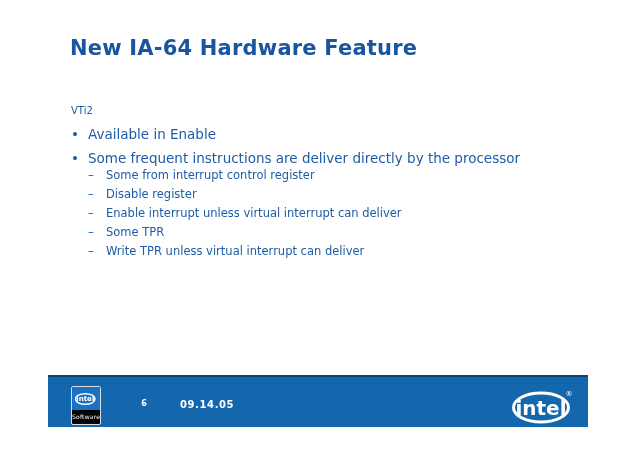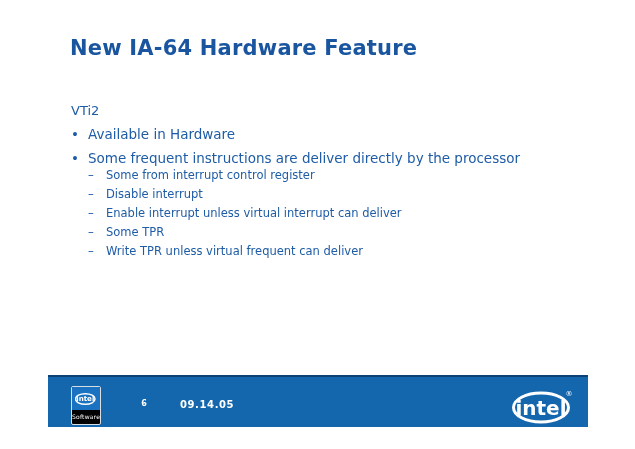--- a/index.html
+++ b/index.html
@@ -19,21 +19,21 @@
     font-weight: bold;
     color: #1a55a0;
     letter-spacing: 0.2px;
     white-space: nowrap;
   }
   .body-text { color: #1e5ca6; }
   .intro-line {
     position: absolute;
     left: 71px;
     top: 103px;
-    font-size: 13px;
+    font-size: 10px;
     line-height: 15px;
     white-space: nowrap;
   }
   .bullet-row {
     position: absolute;
     left: 71px;
     display: flex;
     font-size: 13.5px;
     line-height: 15px;
     white-space: nowrap;
@@ -128,46 +128,46 @@
 <body>
 
 <div class="slide">
 
   <div class="slide-title">New IA-64 Hardware Feature</div>
 
   <div class="intro-line body-text">VTi2</div>
 
   <div class="bullet-row b1 body-text">
     <span class="marker">•</span>
-    <span>Available in Hardware</span>
+    <span>Available in Enable</span>
   </div>
   <div class="bullet-row b2 body-text">
     <span class="marker">•</span>
     <span>Some frequent instructions are deliver directly by the processor</span>
   </div>
 
   <div class="sub-row s1 body-text">
     <span class="marker">–</span>
     <span>Some from interrupt control register</span>
   </div>
   <div class="sub-row s2 body-text">
     <span class="marker">–</span>
-    <span>Disable interrupt</span>
+    <span>Disable register</span>
   </div>
   <div class="sub-row s3 body-text">
     <span class="marker">–</span>
     <span>Enable interrupt unless virtual interrupt can deliver</span>
   </div>
   <div class="sub-row s4 body-text">
     <span class="marker">–</span>
     <span>Some TPR</span>
   </div>
   <div class="sub-row s5 body-text">
     <span class="marker">–</span>
-    <span>Write TPR unless virtual frequent can deliver</span>
+    <span>Write TPR unless virtual interrupt can deliver</span>
   </div>
 
   <div class="footer-bar">
 
     <div class="intel-badge">
       <div class="badge-top">
         <svg width="22" height="14" viewBox="0 0 124 72">
           <ellipse cx="58" cy="36" rx="55" ry="30" fill="none" stroke="#ffffff" stroke-width="8"></ellipse>
           <text x="58" y="50" text-anchor="middle" font-size="40" font-weight="bold" fill="#ffffff">intel</text>
         </svg>

